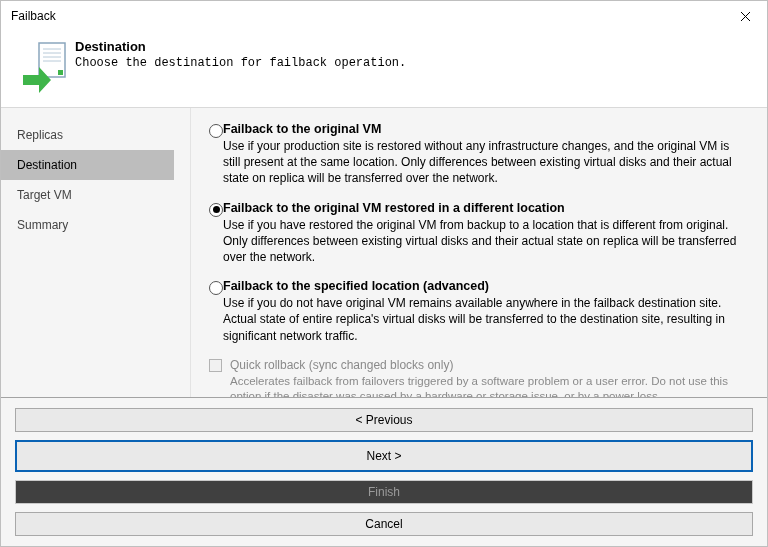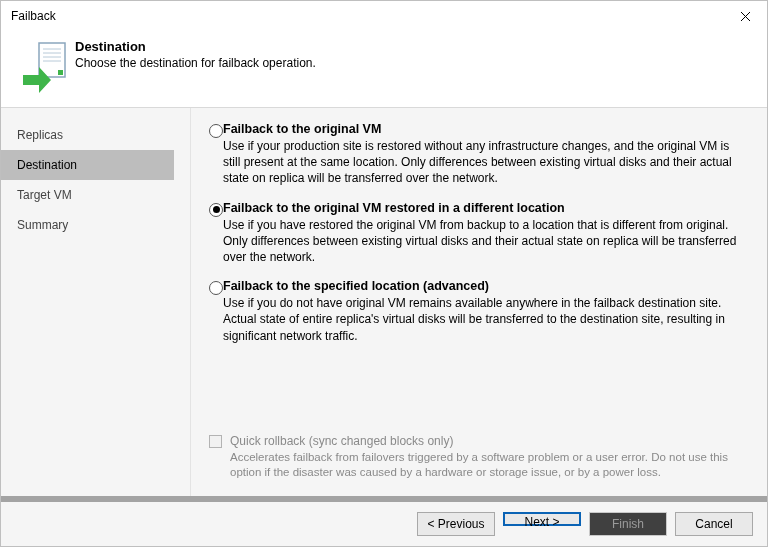--- a/index.html
+++ b/index.html
@@ -33,21 +33,21 @@
 
   .header {
     display:flex;
     align-items:flex-start;
     padding: 8px 10px 14px 20px;
     gap: 12px;
     border-bottom: 1px solid #d9d9d9;
   }
   .header-icon { width:42px; height:52px; flex:none; margin-top:2px;}
   .header-text b { font-size: 13px; }
-  .header-text div { margin-top:2px; }
+  .header-text div { margin-top:2px;font-family:Liberation Mono, monospace; }
 
   .body {
     flex:1;
     display:flex;
     min-height:0;
     background:#f5f5f5;
   }
   .sidebar {
     width: 190px;
     flex:none;
@@ -105,39 +105,40 @@
   .qr-check {
     width:13px; height:13px;
     border:1px solid #b3b3b3;
     background:#f1f1f1;
     margin-top:1px;
     flex:none;
   }
   .quick-rollback .desc { margin-top:2px; line-height:1.3; font-size:11.5px;}
 
   .footer {
-    border-top:6px solid #a3a3a3;
+    border-top:1px solid #a3a3a3;
     display:flex;
     justify-content:flex-end;
     gap:8px;
     padding:10px 14px;
     background:#f5f5f5;
+    flex-direction:column;
   }
   .btn {
     min-width:78px;
     height:24px;
     border:1px solid #a8a8a8;
     background:#e9e9e9;
     font: inherit;
     cursor:pointer;
   }
   .btn.primary {
     border:2px solid #0a63b5;
     background:#e9e9e9;
-    height:14px;
+    height:32px;
   }
   .btn[disabled] {
     color:#9a9a9a;
     border-color:#c9c9c9;
     background:#404040;
     cursor:default;
   }
 </style>
 </head>
 <body>

